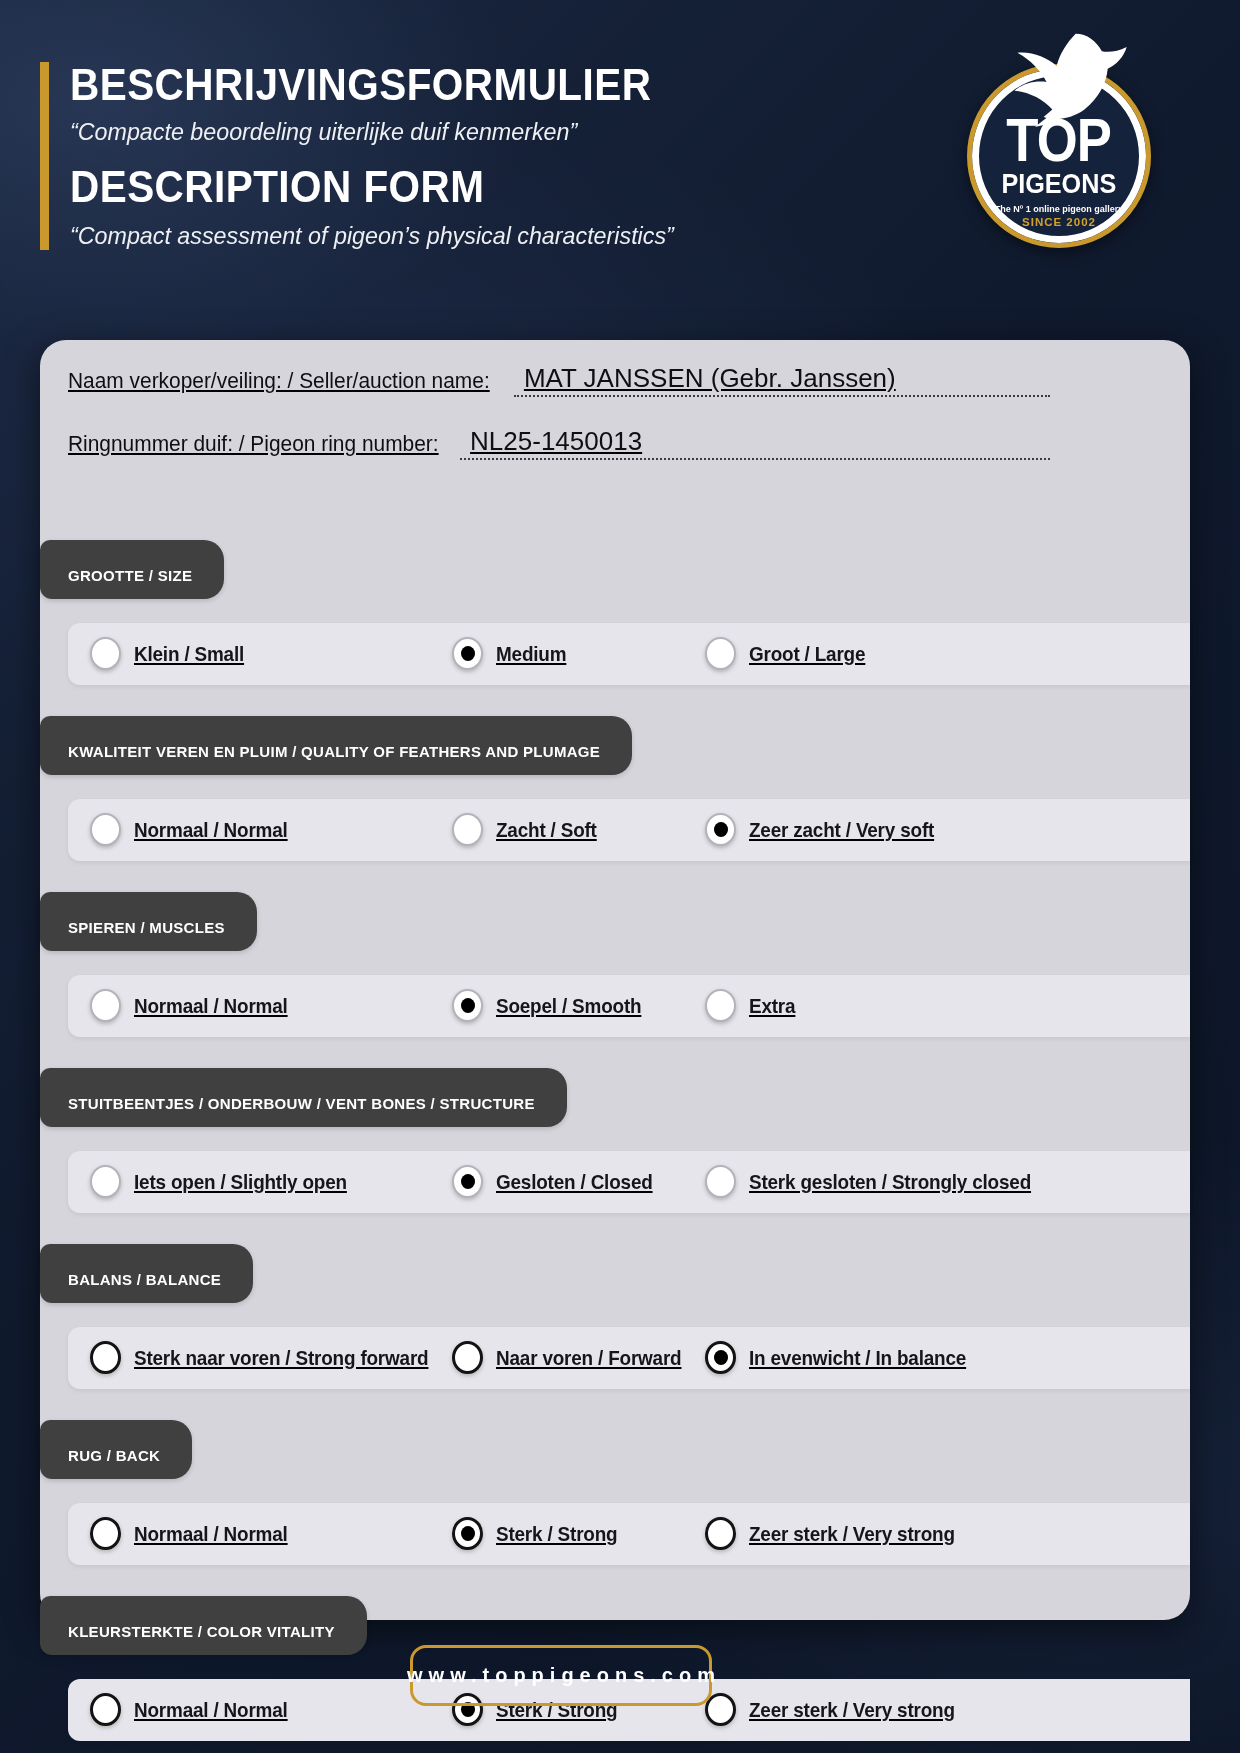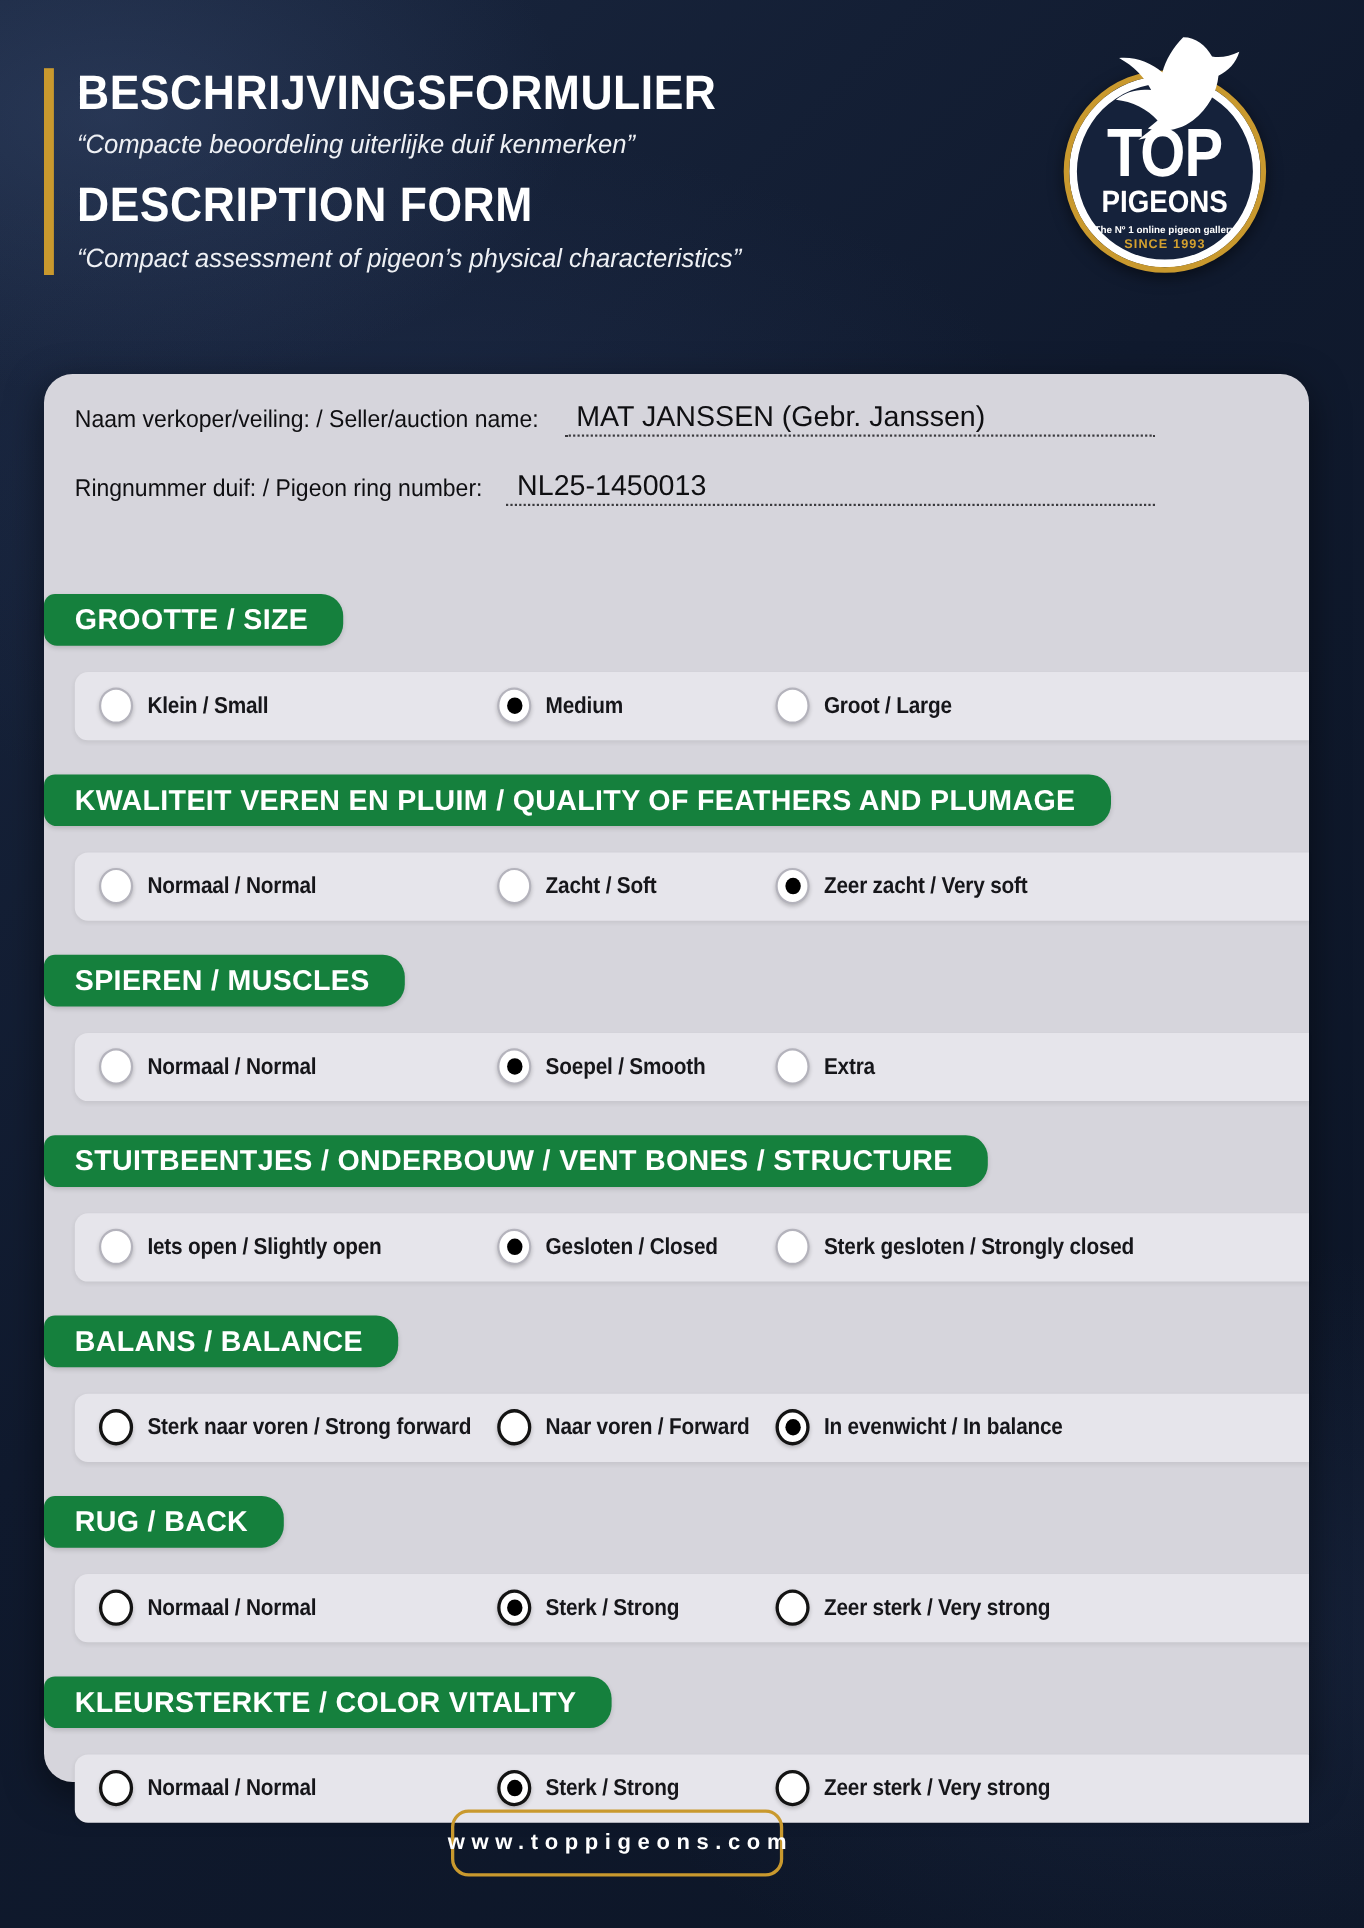--- a/index.html
+++ b/index.html
@@ -32,35 +32,35 @@
   }
   .logo-top { margin-top:42px; font-size:62px; line-height:0.92; font-weight:800; color:#fff; letter-spacing:-1px;
               transform:scaleX(0.85); }
   .logo-pigeons { font-size:28px; font-weight:800; color:#fff; line-height:1; margin-top:2px; transform:scaleX(0.9); }
   .logo-tagline { font-size:9px; font-weight:600; color:#fff; margin-top:6px; white-space:nowrap; }
   .logo-since { font-size:11.5px; font-weight:800; color:#d4a12f; margin-top:2px; letter-spacing:1px; }
   .logo-dove { position:absolute; left:26px; top:-6px; width:152px; height:102px; z-index:2; }
   
   .card {
     position:absolute; left:40px; top:340px; width:1150px; height:1280px;
-    background:#d6d5dc; border-radius:26px; box-shadow:0 10px 34px rgba(0,0,0,0.5);
+    background:#d6d5dc; border-radius:26px; box-shadow:0 10px 34px rgba(0,0,0,0.5);text-decoration:underline;
   }
   .fields { padding:24px 140px 0 28px; }
   .field { display:flex; align-items:flex-end; }
   .field + .field { margin-top:30px; }
   .field-label { font-size:22px; color:#0f0f12; white-space:nowrap; padding-bottom:3px;
                  transform:scaleX(0.95); transform-origin:left bottom; }
   .field-value { flex:1; margin-left:2px; font-size:26px; color:#0f0f12; line-height:1.15;
                  border-bottom:2px dotted #3a3a3e; padding:0 0 1px 10px; white-space:nowrap; }
   .sections { }
   .fsection { margin-top:31px; }
   .fsection:first-child { margin-top:80px; }
   .tab {
-    display:inline-block; background:#15803d; color:#fff; font-size:26px; font-weight:600;
-    line-height:47px; padding:0 32px 0 28px; border-radius:10px 20px 20px 12px;
+    display:inline-block; background:#404040; color:#fff; font-size:15px; font-weight:600;
+    line-height:47px; padding:12px 32px 0 28px; border-radius:10px 20px 20px 12px;
     white-space:nowrap; letter-spacing:0.3px; box-shadow:0 2px 5px rgba(0,0,0,0.15);
   }
   .row {
     margin-left:28px; margin-top:24px; height:62px; width:calc(100% - 28px);
     background:#e6e5eb; border-radius:12px 0 0 12px;
     display:grid; grid-template-columns:362px 253px auto; align-items:center; padding-left:22px;
     box-shadow:0 2px 4px rgba(0,0,0,0.07);
   }
   .opt { display:flex; align-items:center; min-width:0; }
   .radio {
@@ -94,21 +94,21 @@
 
   <div class="logo">
     <svg class="logo-dove" viewBox="0 0 100 70" aria-hidden="true">
       <path d="M58 4 C52 10 47 18 45 26 C38 20 28 16 18 17 C27 22 34 29 38 37 C30 36 22 38 16 43 C26 44 36 49 42 56 L36 61 C45 64 56 62 64 56 C74 48 79 38 80 28 C86 25 91 20 93 13 C87 16 81 17 76 16 C72 9 66 4 58 4 Z" fill="#ffffff"></path>
       <path d="M44 57 L30 68 L48 64 Z" fill="#ffffff"></path>
     </svg>
     <div class="logo-circle">
       <div class="logo-top">TOP</div>
       <div class="logo-pigeons">PIGEONS</div>
       <div class="logo-tagline">The Nº 1 online pigeon gallery</div>
-      <div class="logo-since">SINCE 1993</div>
+      <div class="logo-since">SINCE 2002</div>
     </div>
   </div>
 
   <div class="card">
     <div class="fields">
       <div class="field">
         <span class="field-label">Naam verkoper/veiling: / Seller/auction name:</span>
         <span class="field-value">MAT JANSSEN (Gebr. Janssen)</span>
       </div>
       <div class="field">

